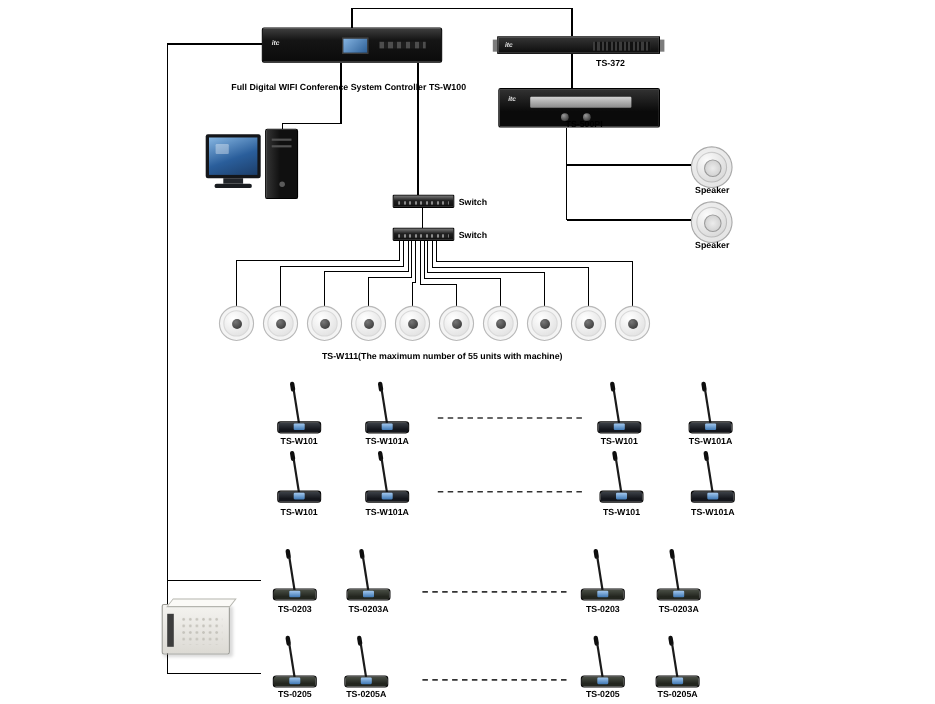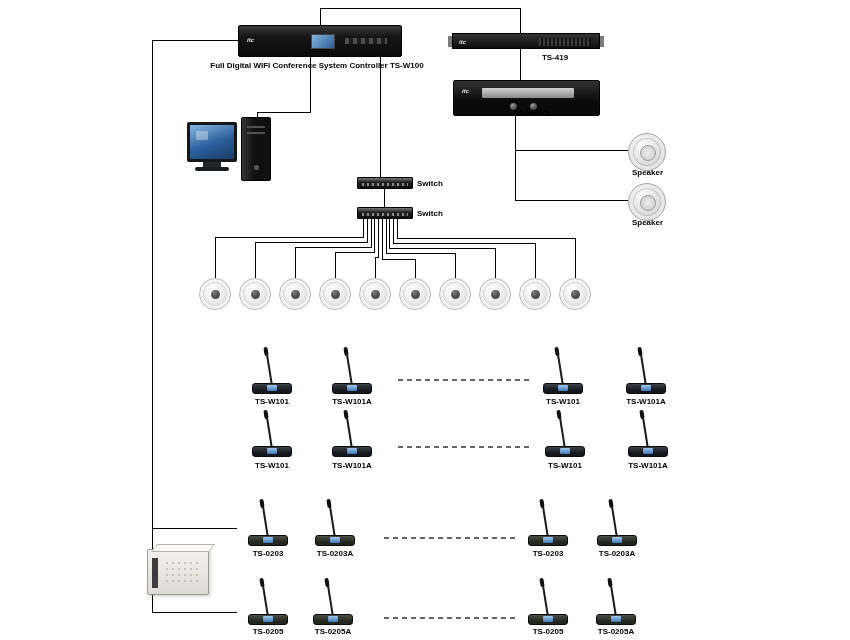--- a/index.html
+++ b/index.html
@@ -128,27 +128,27 @@
       <line x1="384" y1="538" x2="518" y2="538"></line>
       <line x1="384" y1="618" x2="516" y2="618"></line>
     </g>
   </svg>
 
   <div class="dev controller">
     <span class="logo" style="left:8px;top:11px">itc</span>
     <span class="scr"></span>
     <span class="btnrow"></span>
   </div>
-  <div class="lbl" style="left:202px;top:61px;width:230px">Full Digital WIFI Conference System Controller TS-W100</div>
+  <div class="lbl" style="left:202px;top:75px;width:230px">Full Digital WIFI Conference System Controller TS-W100</div>
 
   <div class="dev ts234u">
     <span class="logo" style="left:6px;top:5px">itc</span>
     <span class="vents"></span>
   </div>
-  <div class="lbl" style="left:525px;top:53px;width:60px">TS-419</div>
+  <div class="lbl" style="left:525px;top:53px;width:60px">TS-372</div>
 
   <div class="dev amp">
     <span class="logo" style="left:8px;top:7px">itc</span>
     <span class="panel"></span>
     <span class="k1"></span>
     <span class="k2"></span>
   </div>
   <div class="lbl" style="left:501px;top:108px;width:60px">TS-500PI</div>
 
   <div class="dev speaker" style="left:628px;top:133px"></div>
@@ -175,20 +175,21 @@
   <div class="dev disc" style="left:199px;top:278px"></div>
   <div class="dev disc" style="left:239px;top:278px"></div>
   <div class="dev disc" style="left:279px;top:278px"></div>
   <div class="dev disc" style="left:319px;top:278px"></div>
   <div class="dev disc" style="left:359px;top:278px"></div>
   <div class="dev disc" style="left:399px;top:278px"></div>
   <div class="dev disc" style="left:439px;top:278px"></div>
   <div class="dev disc" style="left:479px;top:278px"></div>
   <div class="dev disc" style="left:519px;top:278px"></div>
   <div class="dev disc" style="left:559px;top:278px"></div>
+  <div class="lbl" style="left:237px;top:319px;width:330px">TS-W111(The maximum number of 55 units with machine)</div>
 
   <div class="dev mic w" style="left:244px;top:346px">
       <span class="cap"></span>
       <span class="stem"></span>
       <span class="base"></span>
       <span class="scrn" style="position:absolute;left:23px;bottom:3px"></span>
     </div>
   <div class="lbl" style="left:242px;top:397px;width:60px">TS-W101</div>
   <div class="dev mic w" style="left:324px;top:346px">
       <span class="cap"></span>

